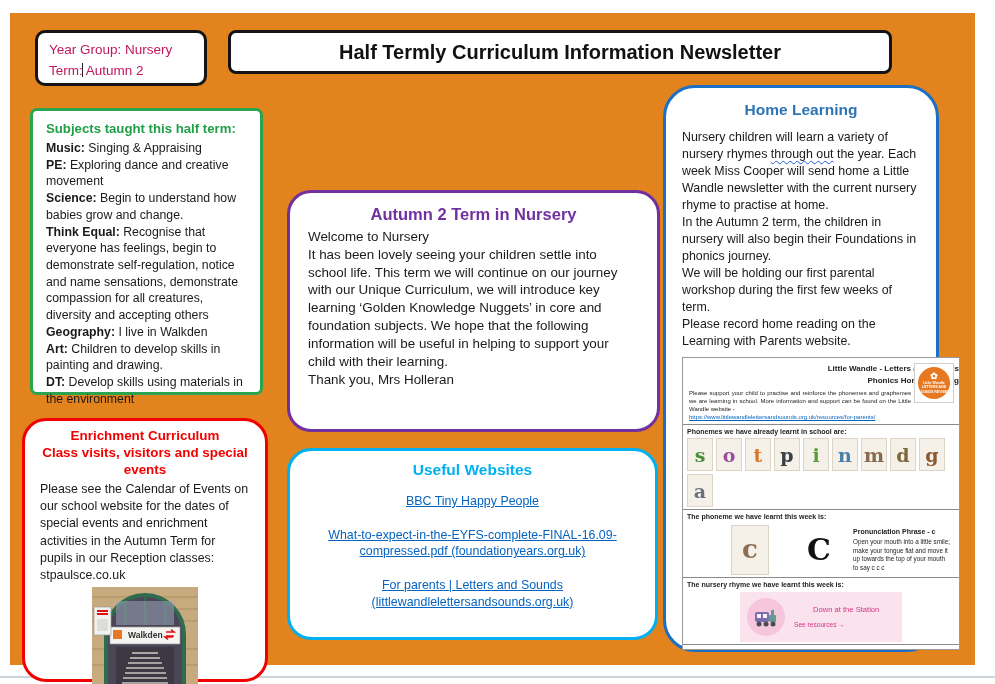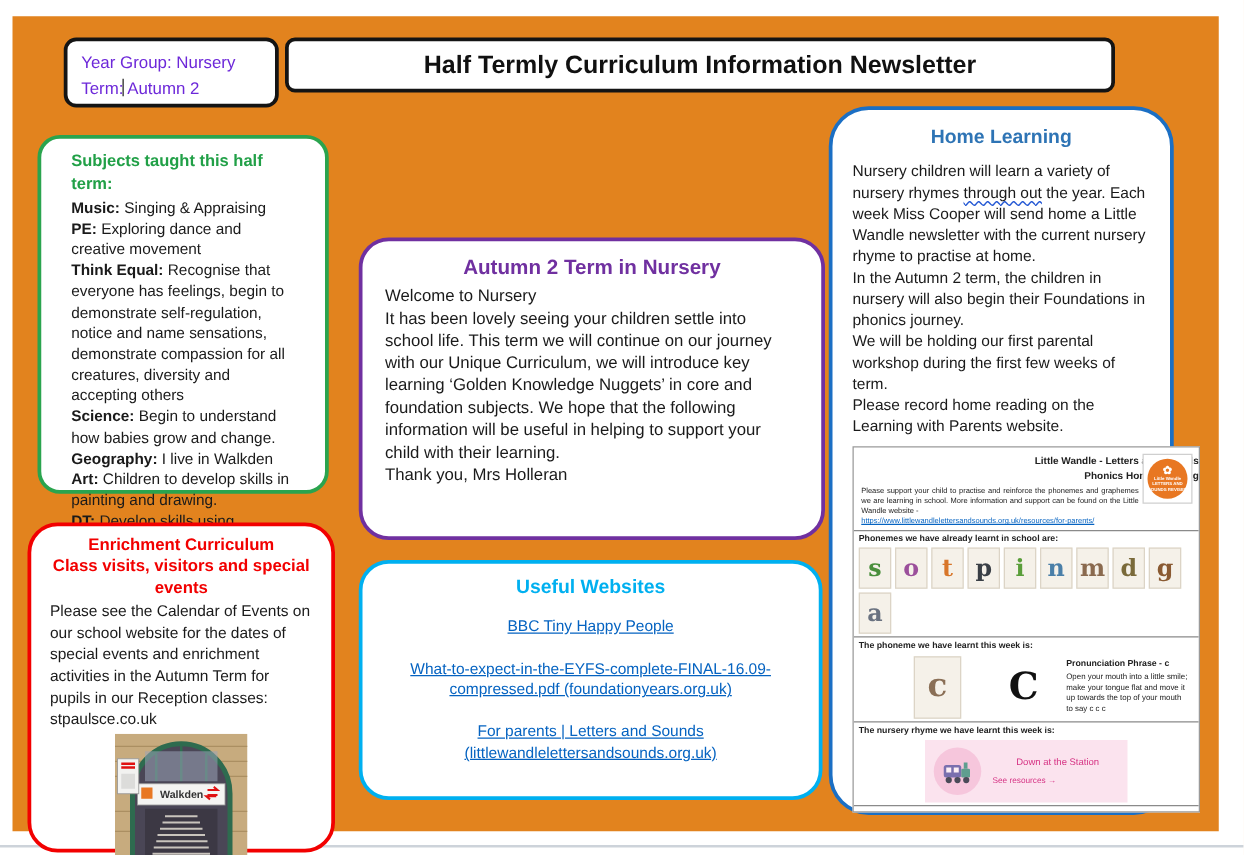--- a/index.html
+++ b/index.html
@@ -6,28 +6,28 @@
   html,body { background:#ffffff; }
   body { font-family:"Liberation Sans", sans-serif; }
   #page { position:relative; width:995px; height:684px; background:#fff; overflow:hidden; }
   .canvas { position:absolute; left:10px; top:13px; width:965px; height:652px; background:#E2831E; }
   .page-edge-line { position:absolute; left:0; top:676px; width:995px; border-top:2px solid #cdd3da; }
 
   .txtbox { position:absolute; background:#fff; }
 
   
   .year-box { left:35px; top:30px; width:172px; height:56px; border:3px solid #141414; border-radius:10px;
-              padding:7px 11px; font-size:13.5px; line-height:1.55; color:#6d28d9;margin-left:16px; }
+              padding:7px 11px; font-size:13.5px; line-height:1.55; color:#be185d; }
   .caret { position:absolute; left:44px; top:30px; width:1px; height:14px; background:#222; }
   .title-box { left:228px; top:30px; width:664px; height:44px; border:3px solid #141414; border-radius:8px;
                display:flex; align-items:center; justify-content:center; font-size:20px; font-weight:bold; color:#111; }
 
   
-  .subjects-box { left:30px; top:108px; width:233px; height:287px; border:3.5px solid #2AA44E; border-radius:18px;
-                  padding:9px 24px; font-size:12.3px; line-height:1.36; color:#1a1a1a; }
+  .subjects-box { left:30px; top:108px; width:233px; height:287px; border:3.5px solid #2AA44E; border-radius:7px;
+                  padding:9px 13px; font-size:12.3px; line-height:1.36; color:#1a1a1a; }
   .subjects-box h3 { color:#21A047; font-size:13.2px; margin-bottom:2px; }
   .lbl { font-weight:bold; }
 
   
   .enrich-box { left:22px; top:418px; width:246px; height:264px; border:3.5px solid #F20000; border-radius:24px;
                 padding:7px 15px; font-size:12.4px; line-height:1.38; color:#1a1a1a; }
   .enrich-box h3 { color:#F20000; font-size:13.4px; text-align:center; line-height:1.25; margin-bottom:3px; }
   .station-photo { display:block; margin:3px auto 0; }
 
   
@@ -95,22 +95,22 @@
   </div>
 
   <div class="txtbox title-box">
     <span>Half Termly Curriculum Information Newsletter</span>
   </div>
 
   <div class="txtbox subjects-box">
     <h3>Subjects taught this half term:</h3>
     <p><span class="lbl">Music:</span><span> Singing &amp; Appraising</span></p>
     <p><span class="lbl">PE:</span><span> Exploring dance and creative movement</span></p>
+    <p><span class="lbl">Science:</span><span> Begin to understand how babies grow and change.</span></p>
     <p><span class="lbl">Think Equal:</span><span> Recognise that everyone has feelings, begin to demonstrate self-regulation, notice and name sensations, demonstrate compassion for all creatures, diversity and accepting others</span></p>
-    <p><span class="lbl">Science:</span><span> Begin to understand how babies grow and change.</span></p>
     <p><span class="lbl">Geography:</span><span> I live in </span><span class="sq-red">Walkden</span></p>
     <p><span class="lbl">Art:</span><span> Children to develop skills in painting and drawing.</span></p>
     <p><span class="lbl">DT:</span><span> Develop skills using materials in the environment</span></p>
   </div>
 
   <div class="txtbox enrich-box">
     <h3>
       <span>Enrichment Curriculum</span><br>
       <span>Class visits, visitors and special events</span>
     </h3>

